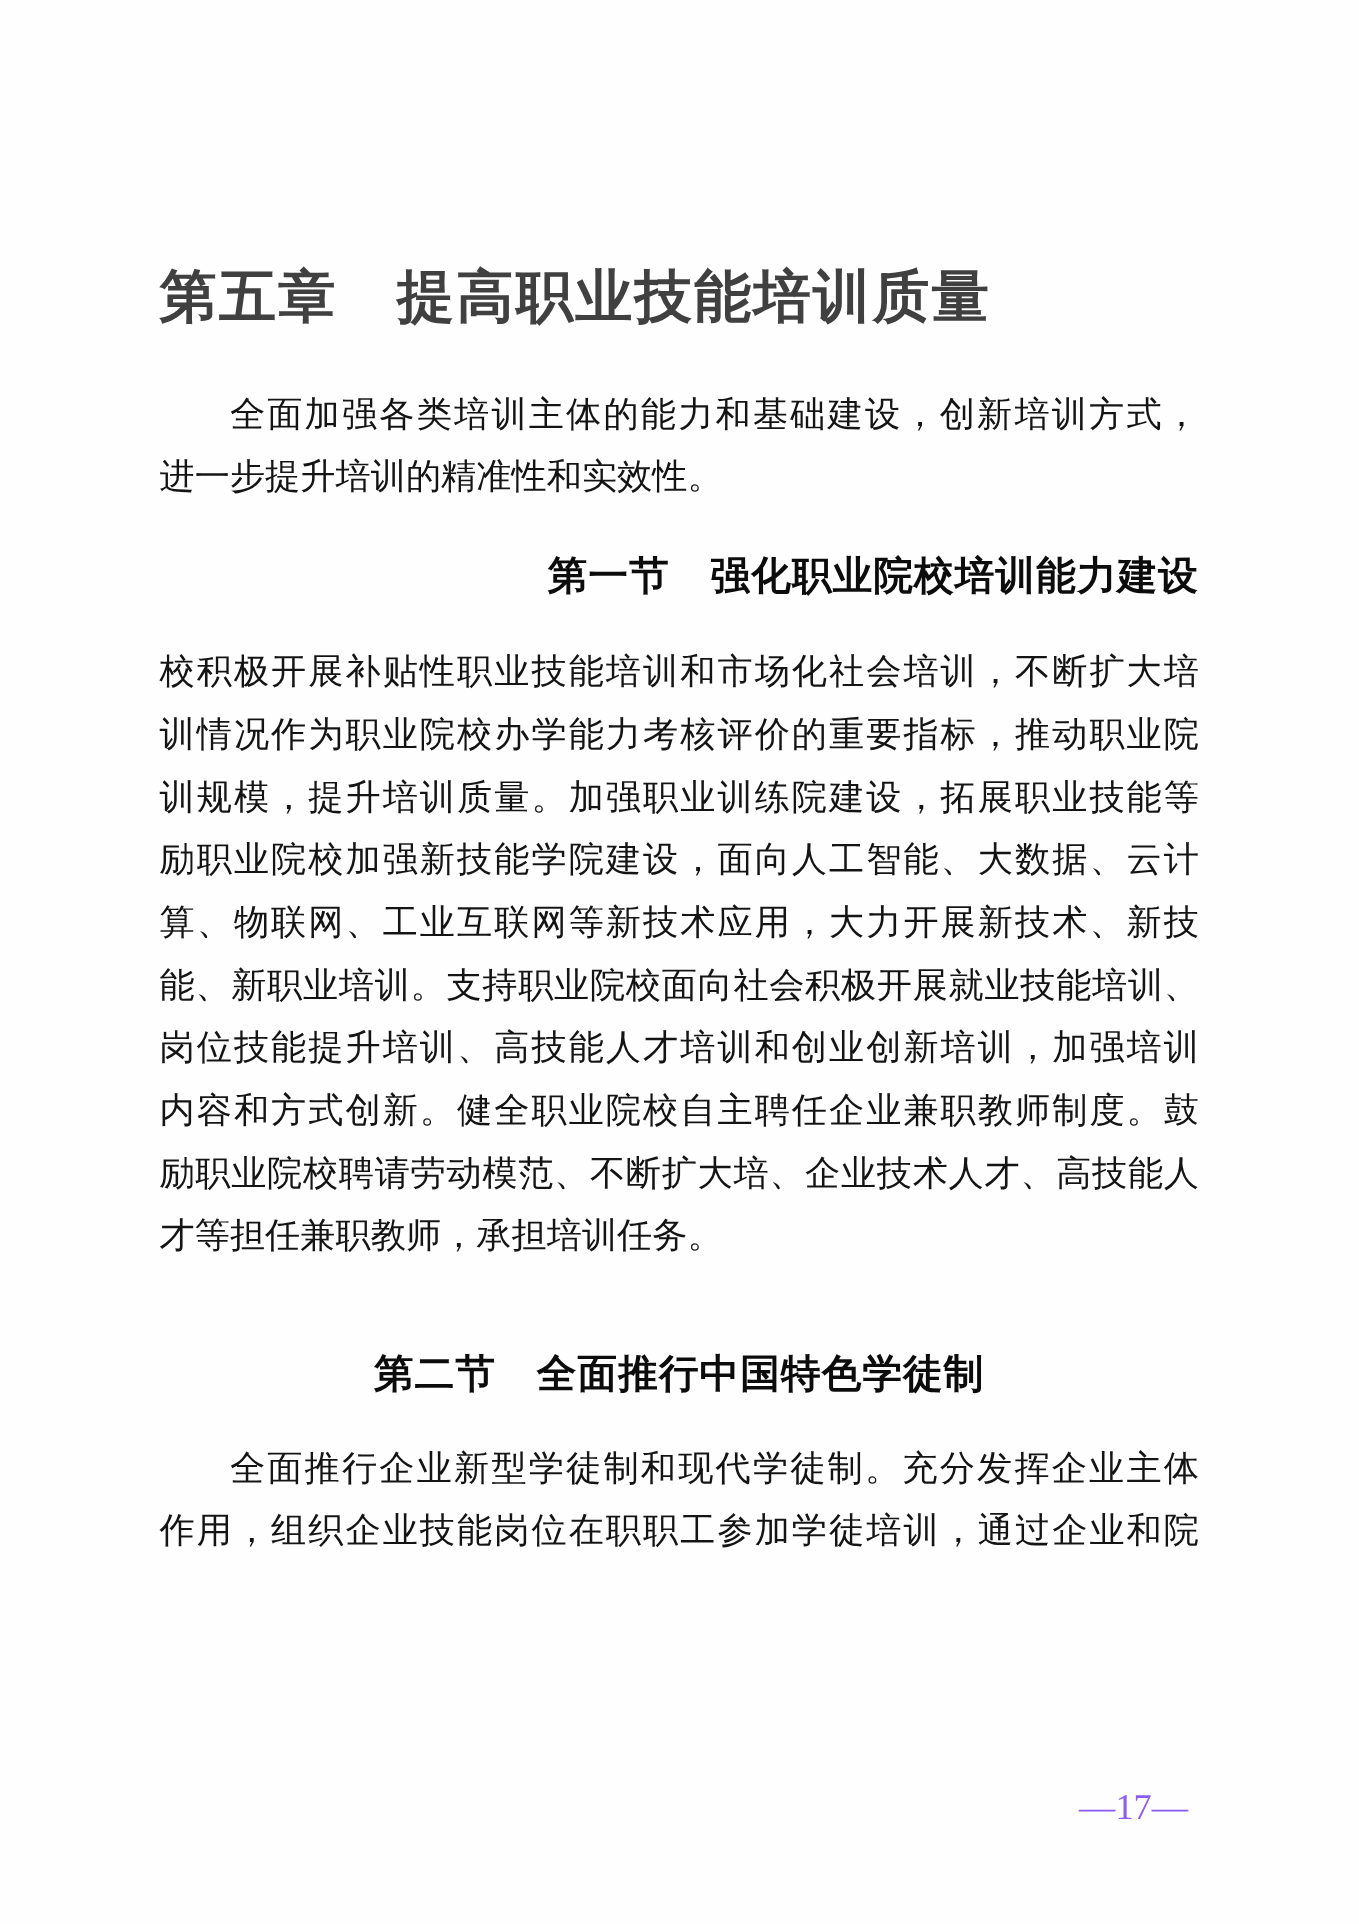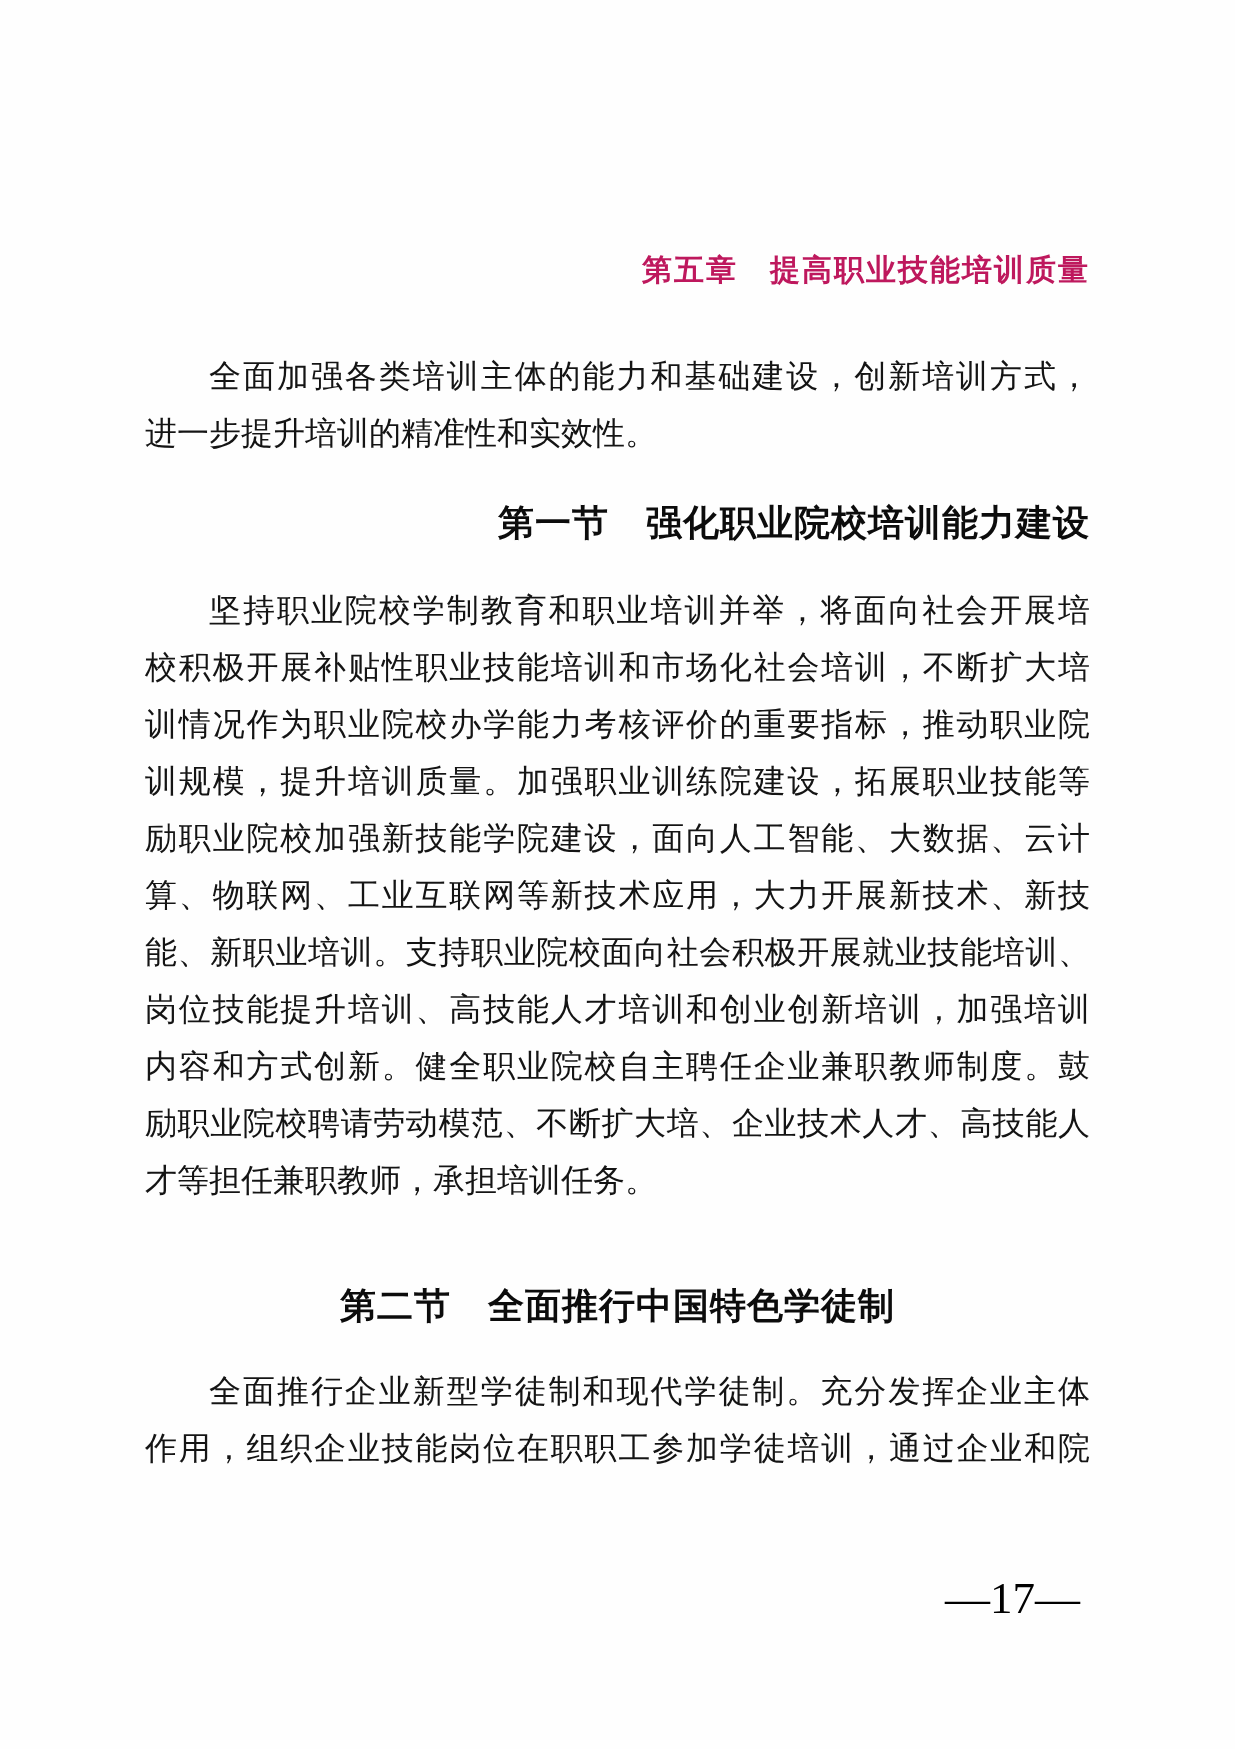--- a/index.html
+++ b/index.html
@@ -19,26 +19,26 @@
   .content {
     position: absolute;
     left: 145px;
     top: 0;
     width: 945px;
   }
   .chapter-title {
     margin-top: 238px;
     height: 64px;
     line-height: 64px;
-    font-size: 30px;
+    font-size: 52px;
     font-weight: bold;
-    text-align: right;
+    text-align: left;
     letter-spacing: 2px;
     font-family: "Liberation Sans", sans-serif;
-    color: #be185d;
+    color: #404040;
   }
   .section-heading {
     height: 58px;
     line-height: 58px;
     font-size: 36px;
     font-weight: bold;
     text-align: center;
     letter-spacing: 1px;
     font-family: "Liberation Sans", sans-serif;
     color: #0c0c0c;
@@ -59,45 +59,44 @@
     text-justify: inter-character;
     color: #141414;
   }
   .line.indent { text-indent: 2em; }
   .line.last {
     text-align: left;
     text-align-last: left;
   }
   .page-number {
     position: absolute;
-    top: 1578px;
+    top: 1624px;
     right: 155px;
-    font-size: 45px;
+    font-size: 33px;
     line-height: 40px;
-    color: #000000;
+    color: #8b5cf6;
     letter-spacing: 0px;
   }
 </style>
 </head>
 <body>
 
 <div class="page">
   <div class="content">
 
     <div class="chapter-title">第五章　提高职业技能培训质量</div>
 
     <div class="para intro-para">
       <div class="line indent">全面加强各类培训主体的能力和基础建设，创新培训方式，</div>
       <div class="line last">进一步提升培训的精准性和实效性。</div>
     </div>
 
     <div class="section-heading heading-1">第一节　强化职业院校培训能力建设</div>
 
     <div class="para body-para-1">
-      <div class="line indent">坚持职业院校学制教育和职业培训并举，将面向社会开展培</div>
       <div class="line">校积极开展补贴性职业技能培训和市场化社会培训，不断扩大培</div>
       <div class="line">训情况作为职业院校办学能力考核评价的重要指标，推动职业院</div>
       <div class="line">训规模，提升培训质量。加强职业训练院建设，拓展职业技能等</div>
       <div class="line">励职业院校加强新技能学院建设，面向人工智能、大数据、云计</div>
       <div class="line">算、物联网、工业互联网等新技术应用，大力开展新技术、新技</div>
       <div class="line">能、新职业培训。支持职业院校面向社会积极开展就业技能培训、</div>
       <div class="line">岗位技能提升培训、高技能人才培训和创业创新培训，加强培训</div>
       <div class="line">内容和方式创新。健全职业院校自主聘任企业兼职教师制度。鼓</div>
       <div class="line">励职业院校聘请劳动模范、不断扩大培、企业技术人才、高技能人</div>
       <div class="line last">才等担任兼职教师，承担培训任务。</div>

